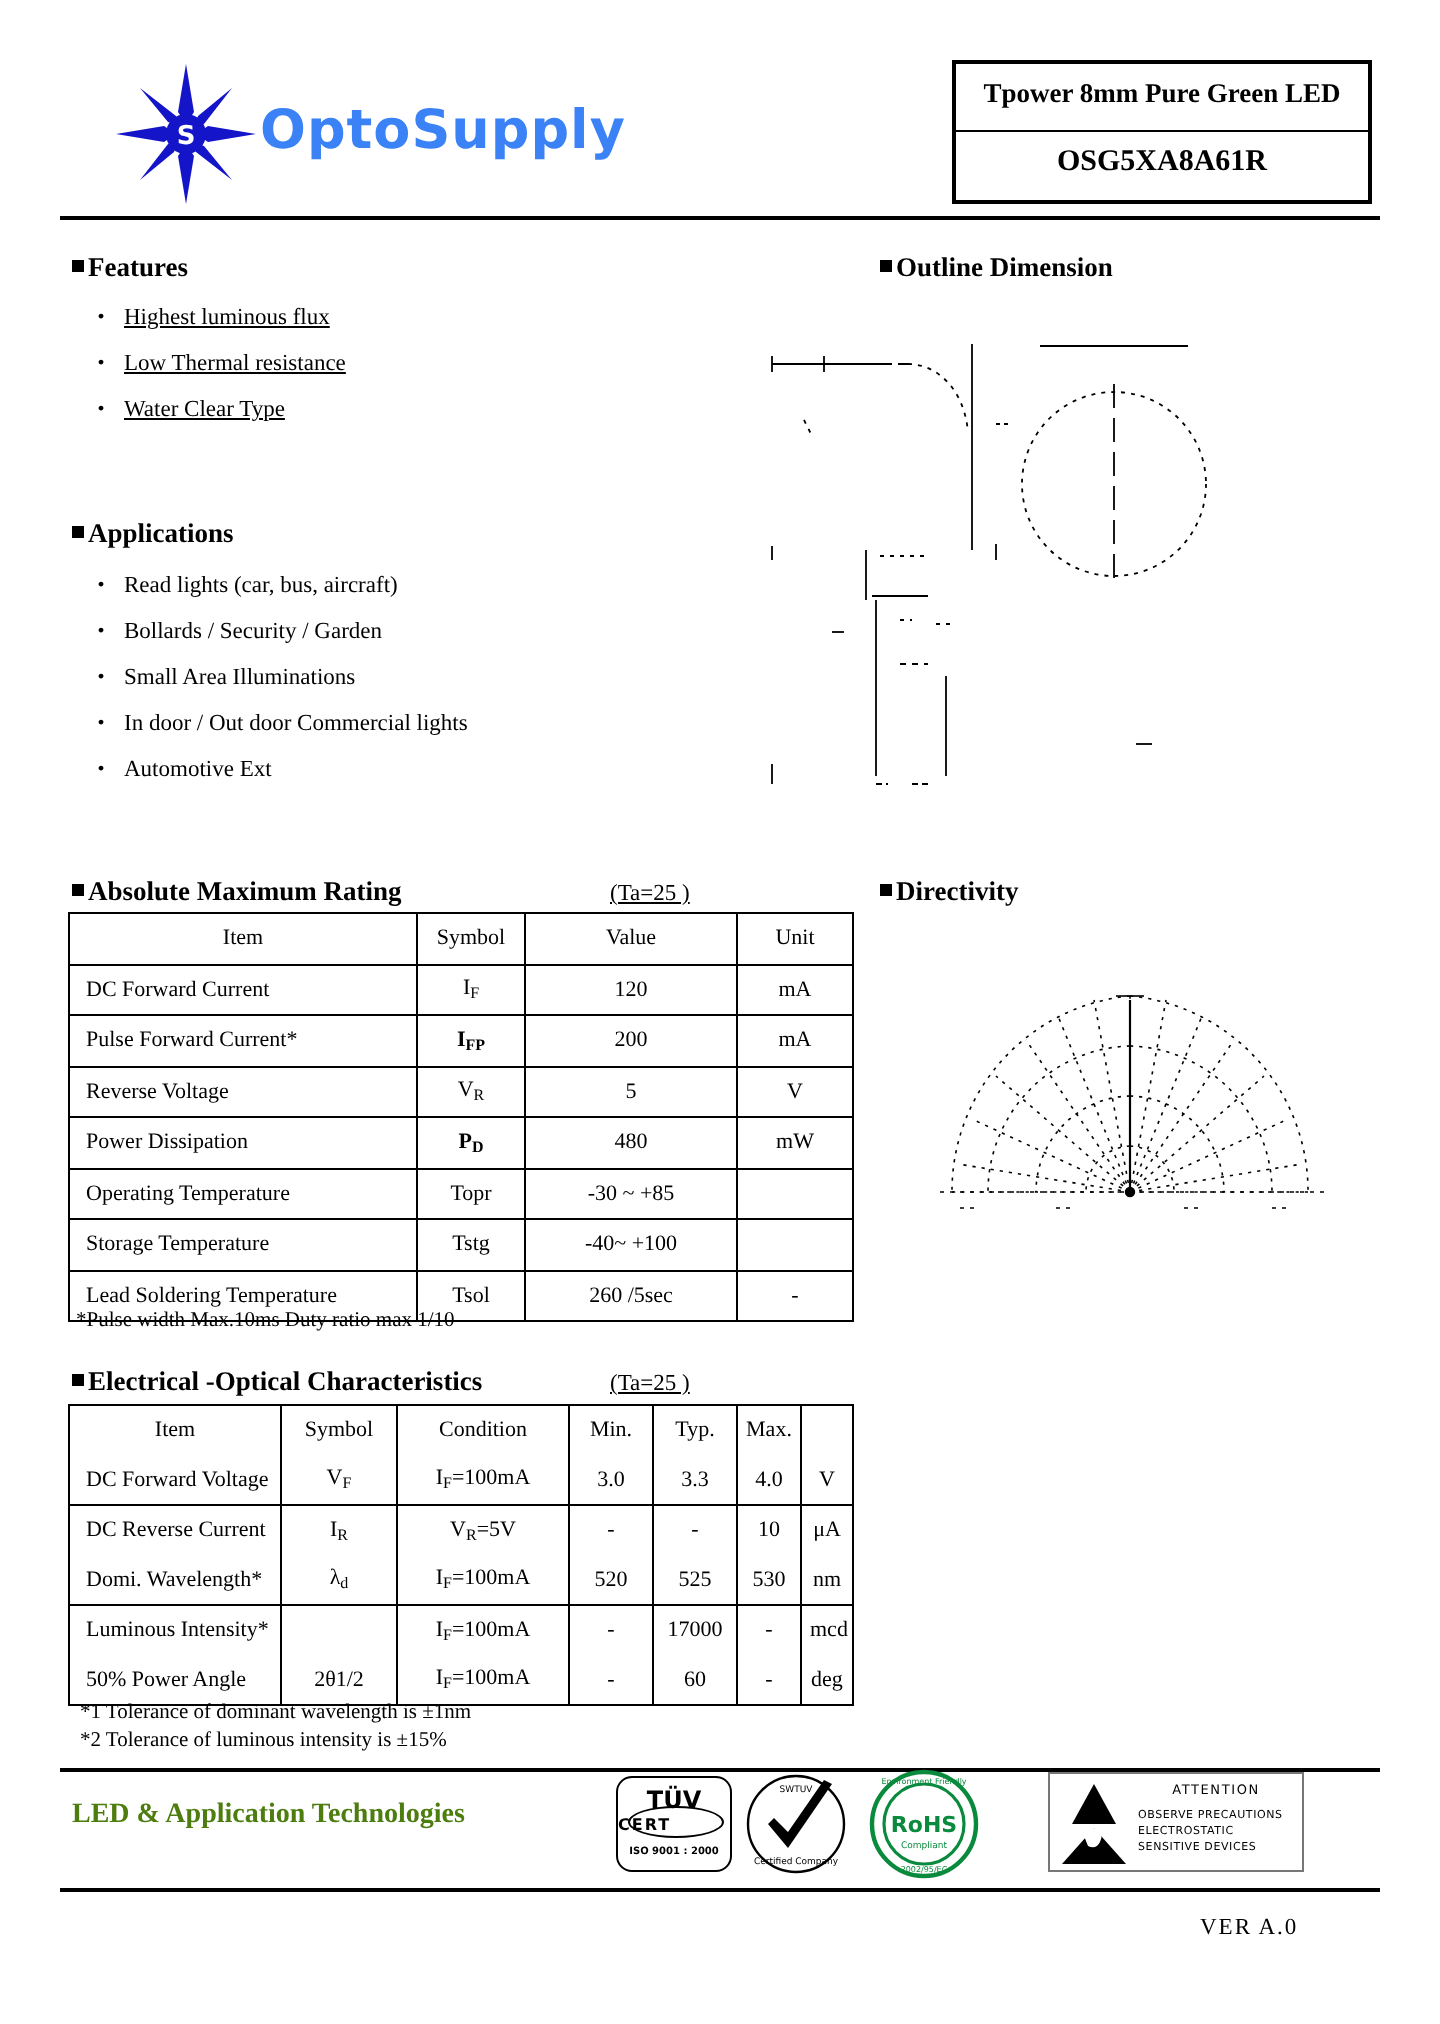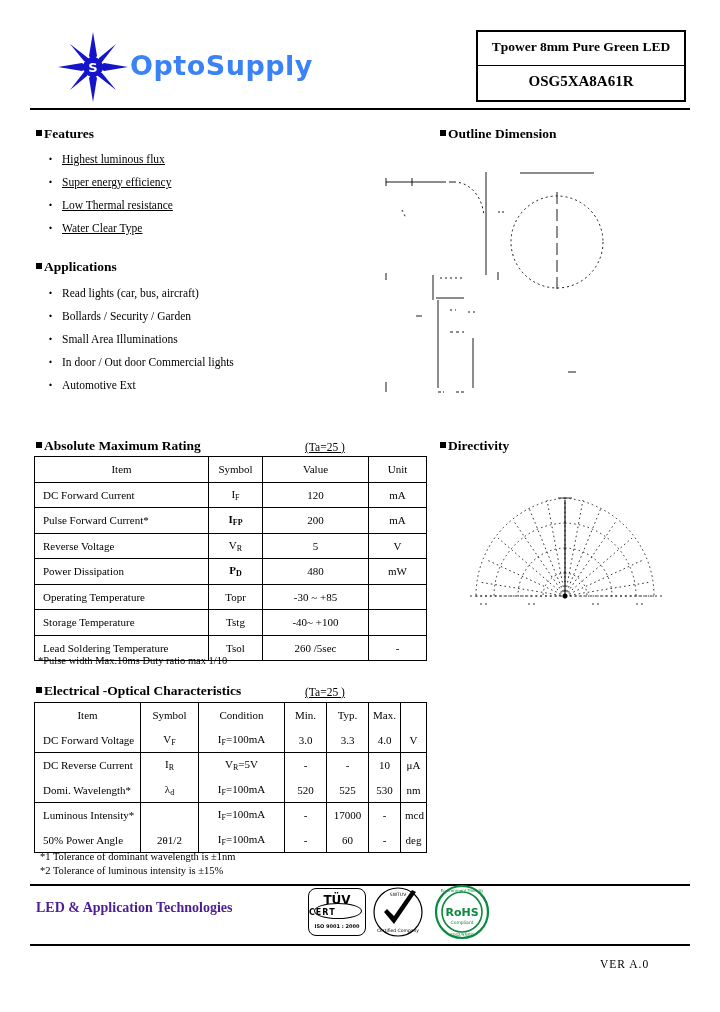--- a/index.html
+++ b/index.html
@@ -184,21 +184,21 @@
     left: 30px; top: 884px;
     width: 660px;
     height: 2px;
     background: #000;
   }
   .footer-title {
     position: absolute;
     left: 36px; top: 900px;
     font-weight: bold;
     font-size: 14px;
-    color: #4c1d95;
+    color: #4d7c0f;
     white-space: nowrap;
   }
   .hrule-bot2 {
     position: absolute;
     left: 30px; top: 944px;
     width: 660px;
     height: 2px;
     background: #000;
   }
   .version {
@@ -308,21 +308,20 @@
       <div class="title-line2">OSG5XA8A61R</div>
     </div>
   </div>
   <div class="hrule-top"></div>
 
   <div class="sec-head" style="left:36px; top:126px;">
     <span class="sq"></span><span>Features</span>
   </div>
   <div class="bullets" style="left:40px; top:148px; width:260px;text-decoration:underline;">
     <div class="bi">Highest luminous flux</div>
-    <div class="bi">Super energy efficiency</div>
     <div class="bi">Low Thermal resistance</div>
     <div class="bi">Water Clear Type</div>
   </div>
 
   <div class="sec-head" style="left:36px; top:259px;">
     <span class="sq"></span><span>Applications</span>
   </div>
   <div class="bullets" style="left:40px; top:282px; width:280px;">
     <div class="bi">Read lights (car, bus, aircraft)</div>
     <div class="bi">Bollards / Security / Garden</div>
@@ -575,17 +574,30 @@
 
   <svg class="rohs" viewBox="0 0 56 56">
     <circle cx="28" cy="28" r="26" fill="#fff" stroke="#0a8a3c" stroke-width="2.2"></circle>
     <circle cx="28" cy="28" r="20" fill="#fff" stroke="#0a8a3c" stroke-width="1.6"></circle>
     <text x="28" y="32" font-family="DejaVu Sans, sans-serif" font-size="11" font-weight="bold" text-anchor="middle" fill="#0a8a3c">RoHS</text>
     <text x="28" y="8" font-family="DejaVu Sans, sans-serif" font-size="4" text-anchor="middle" fill="#0a8a3c">Environment Friendly</text>
     <text x="28" y="52" font-family="DejaVu Sans, sans-serif" font-size="4" text-anchor="middle" fill="#0a8a3c">2002/95/EC</text>
     <text x="28" y="40" font-family="DejaVu Sans, sans-serif" font-size="4.5" text-anchor="middle" fill="#0a8a3c">Compliant</text>
   </svg>
 
+  <div class="esd-box">
+    <svg width="40" height="48" viewBox="0 0 40 48" style="position:absolute;left:2px;top:1px;">
+      <polygon points="20,4 31,24 9,24" fill="#000"></polygon>
+      <polygon points="4,44 36,44 20,26" fill="#000"></polygon>
+      <path d="M15,30 q3,-6 7,-3 q3,2 1,6 q-2,4 -6,2 Z" fill="#fff"></path>
+    </svg>
+    <div class="esd-attn">ATTENTION</div>
+    <div class="esd-lines">
+      <div>OBSERVE PRECAUTIONS</div>
+      <div>ELECTROSTATIC</div>
+      <div>SENSITIVE DEVICES</div>
+    </div>
+  </div>
 
   <div class="hrule-bot2"></div>
   <div class="version">VER A.0</div>
 
 </div>
 
 </body></html>

